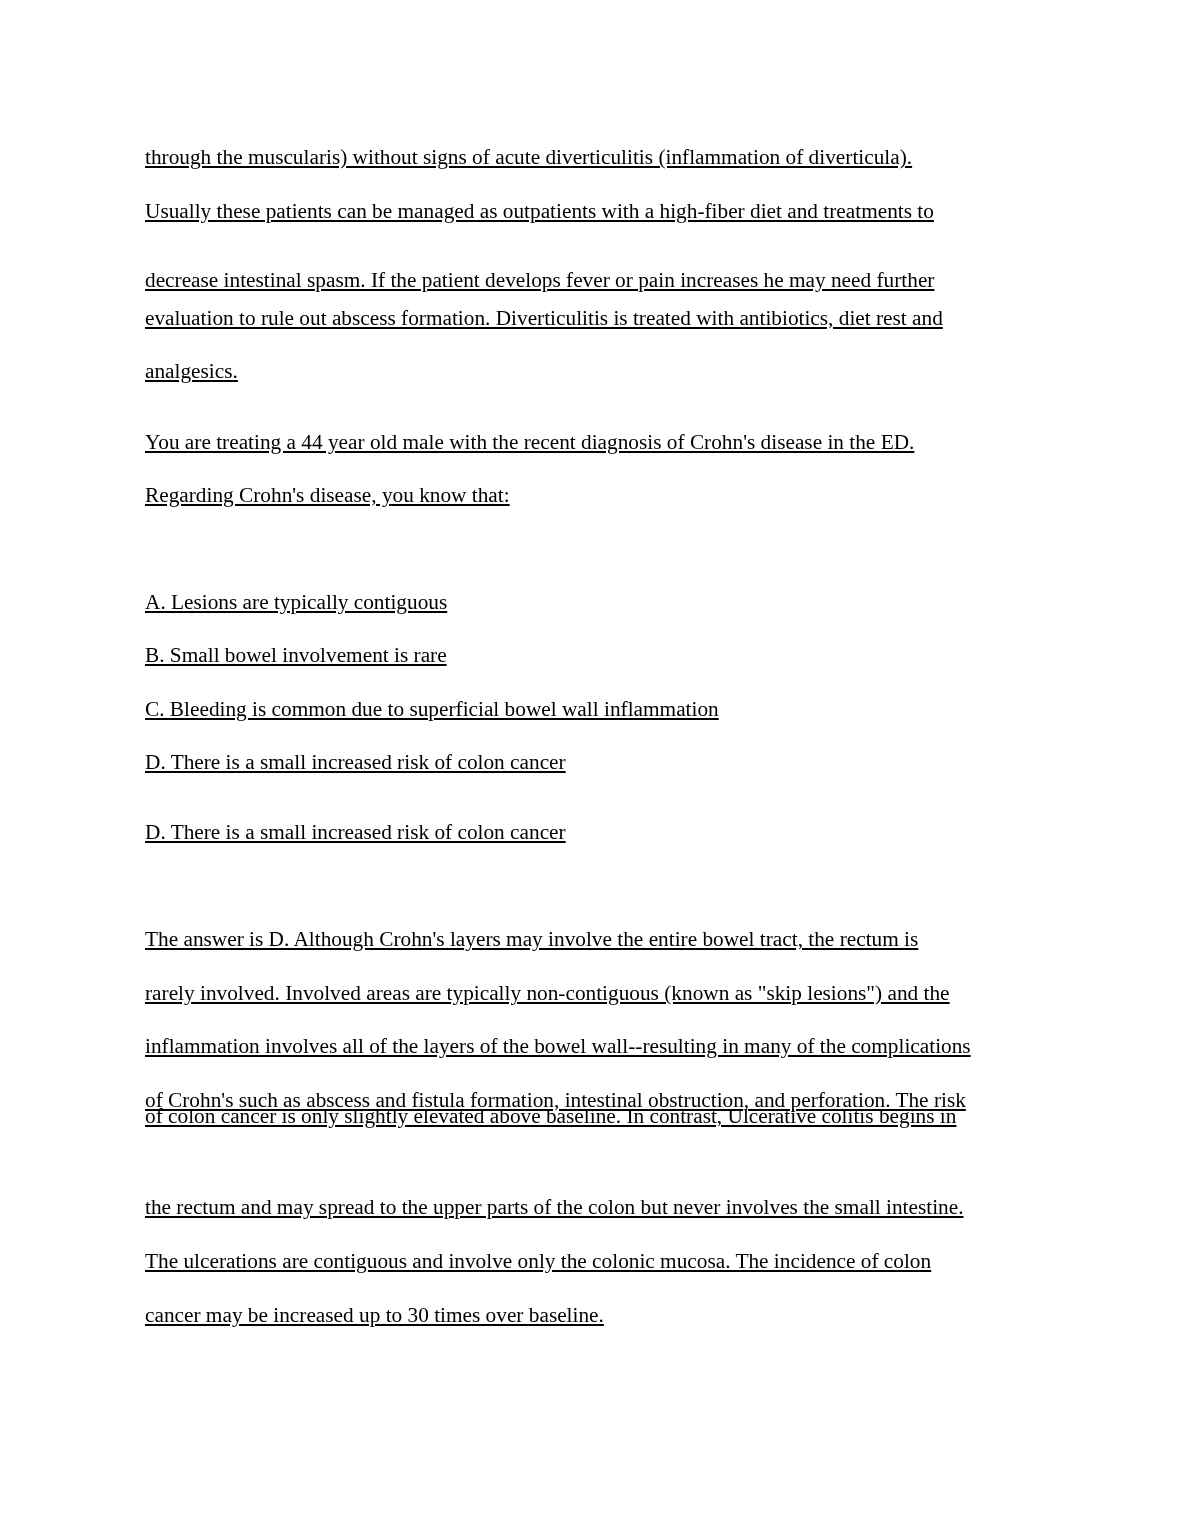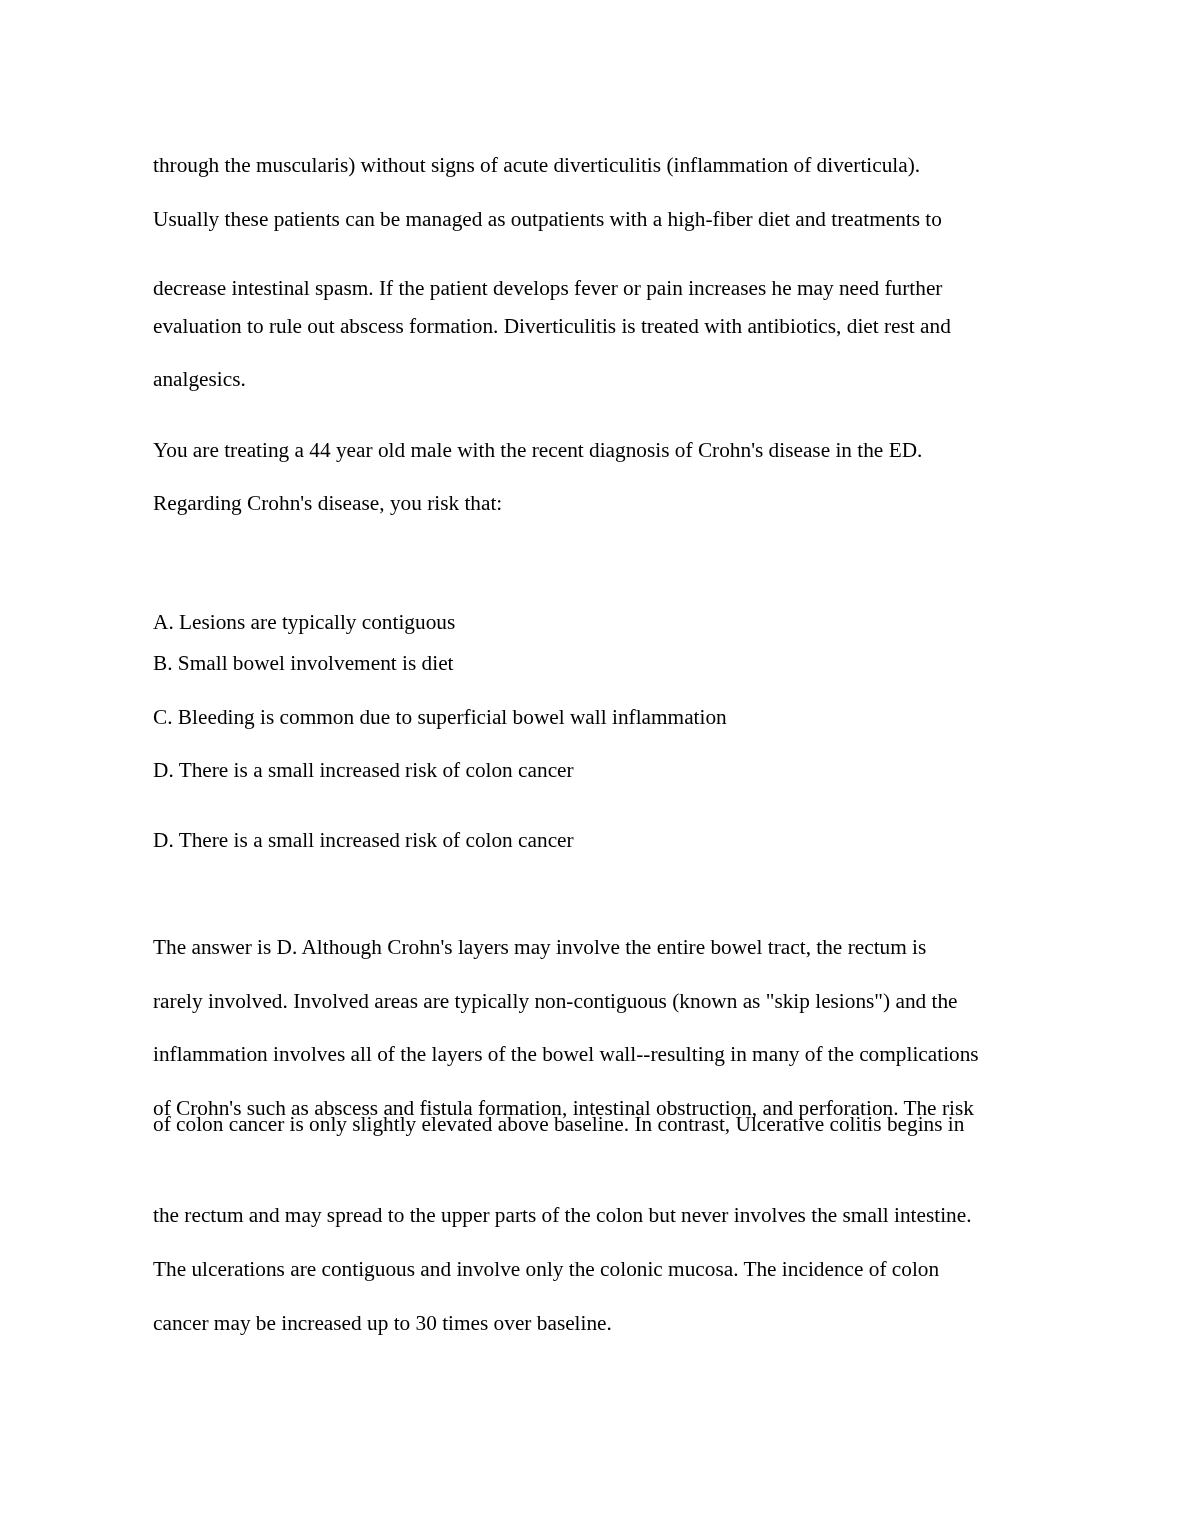--- a/index.html
+++ b/index.html
@@ -14,44 +14,45 @@
       overflow: hidden;
       font-family: "Liberation Serif", "DejaVu Serif", serif;
       color: #000000;
       font-size: 21.3px;
     }
     .line {
       position: absolute;
       left: 141px;
       white-space: nowrap;
       line-height: 28px;
-      margin: 12px;
+      margin: 4px;
+      text-decoration: underline;
     }
   </style>
 </head>
 <body>
 
 <div>
 
   <div>
     <p class="line" style="top:139px;">through the muscularis) without signs of acute diverticulitis (inflammation of diverticula).</p>
     <p class="line" style="top:193px;">Usually these patients can be managed as outpatients with a high-fiber diet and treatments to</p>
     <p class="line" style="top:262px;text-align:right;">decrease intestinal spasm. If the patient develops fever or pain increases he may need further</p>
     <p class="line" style="top:300px;">evaluation to rule out abscess formation. Diverticulitis is treated with antibiotics, diet rest and</p>
     <p class="line" style="top:353px;">analgesics.</p>
   </div>
 
   <div>
     <p class="line" style="top:424px;">You are treating a 44 year old male with the recent diagnosis of Crohn's disease in the ED.</p>
-    <p class="line" style="top:477px;">Regarding Crohn's disease, you risk that:</p>
+    <p class="line" style="top:477px;">Regarding Crohn's disease, you know that:</p>
   </div>
 
   <div>
-    <p class="line" style="top:596px;">A. Lesions are typically contiguous</p>
-    <p class="line" style="top:637px;">B. Small bowel involvement is diet</p>
+    <p class="line" style="top:584px;">A. Lesions are typically contiguous</p>
+    <p class="line" style="top:637px;">B. Small bowel involvement is rare</p>
     <p class="line" style="top:691px;">C. Bleeding is common due to superficial bowel wall inflammation</p>
     <p class="line" style="top:744px;">D. There is a small increased risk of colon cancer</p>
   </div>
 
   <p class="line" style="top:814px;">D. There is a small increased risk of colon cancer</p>
 
   <div>
     <p class="line" style="top:921px;">The answer is D. Although Crohn's layers may involve the entire bowel tract, the rectum is</p>
     <p class="line" style="top:975px;">rarely involved. Involved areas are typically non-contiguous (known as "skip lesions") and the</p>
     <p class="line" style="top:1028px;">inflammation involves all of the layers of the bowel wall--resulting in many of the complications</p>

